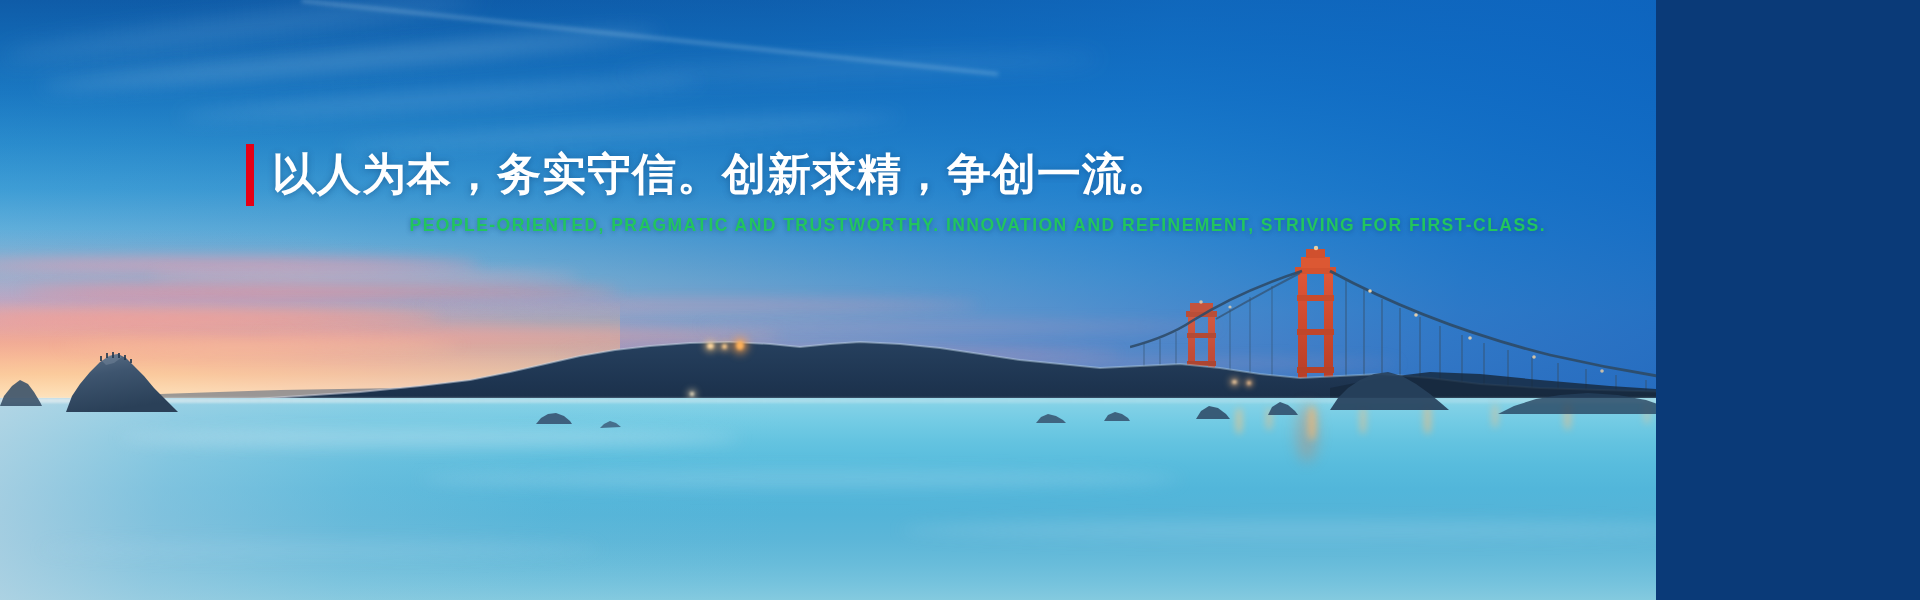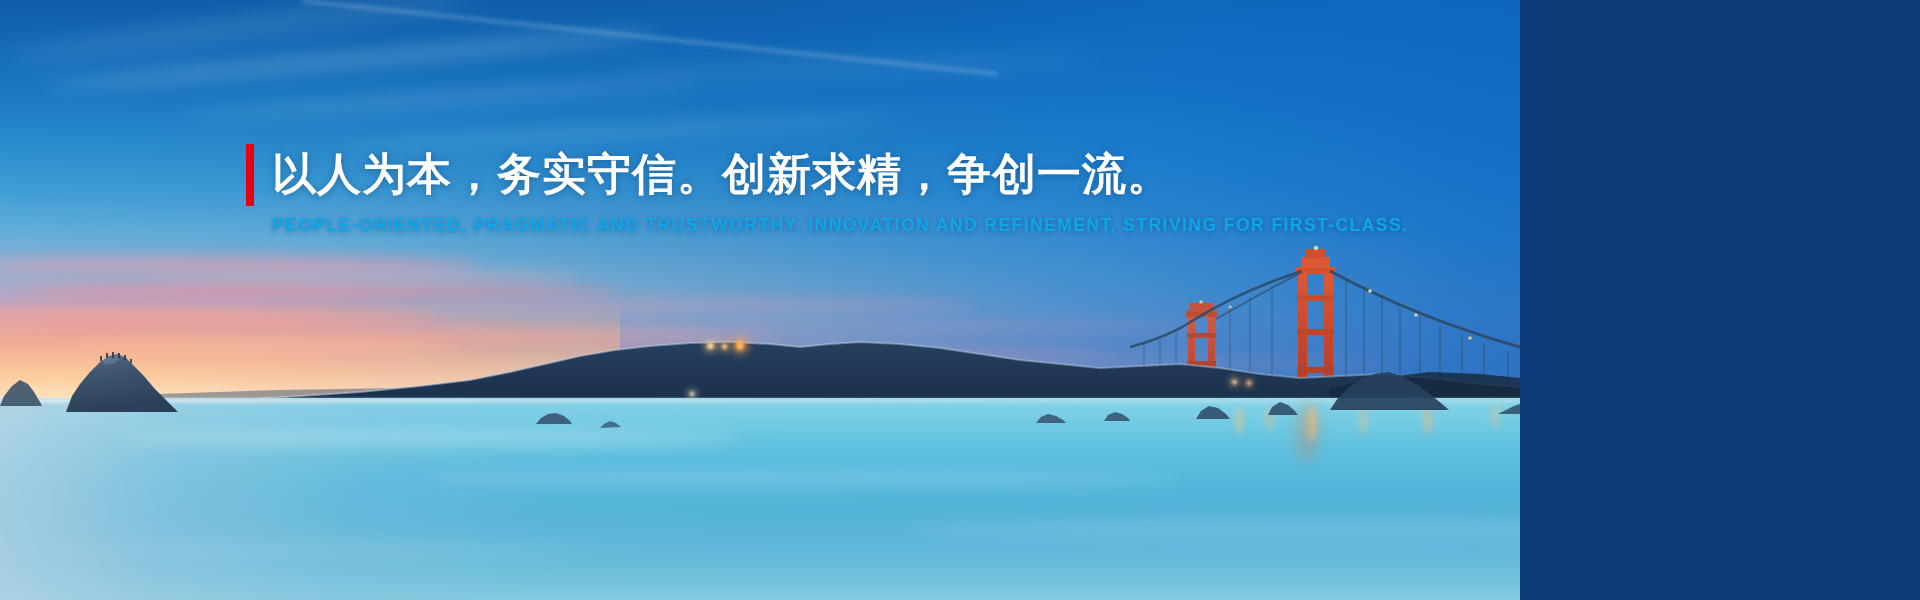--- a/index.html
+++ b/index.html
@@ -5,22 +5,23 @@
 <style>
   * { margin:0; padding:0; box-sizing:border-box; }
   html, body {
     width:1920px; height:600px; overflow:hidden;
     background:#0a3a78;
     font-family:"Liberation Sans","DejaVu Sans",sans-serif;
   }
 
   .banner {
     position:relative;
-    width:1520px; height:600px;
+    width:1656px; height:600px;
     overflow:hidden;
+    text-align:right;
   }
 
   
   .sky {
     position:absolute; left:0; top:0; width:1920px; height:420px;
     background:
       linear-gradient(to bottom,
         #0f5ca8 0%,
         #1268b4 10%,
         #1a78c2 22%,
@@ -199,21 +200,21 @@
     line-height:60px;
     white-space:nowrap;
     text-shadow:0 1px 7px rgba(6,52,106,0.42);
   }
   .subtitle {
     margin-left:26px;
     margin-top:9px;
     font-family:"Liberation Sans","DejaVu Sans",sans-serif;
     font-size:17.5px;
     font-weight:700;
-    color:#0ea5e9;
+    color:#22c55e;
     letter-spacing:1.45px;
     white-space:nowrap;
     text-shadow:0 1px 5px rgba(6,52,106,0.40);
   }
 </style>
 </head>
 <body>
 
 <div class="banner">
 

